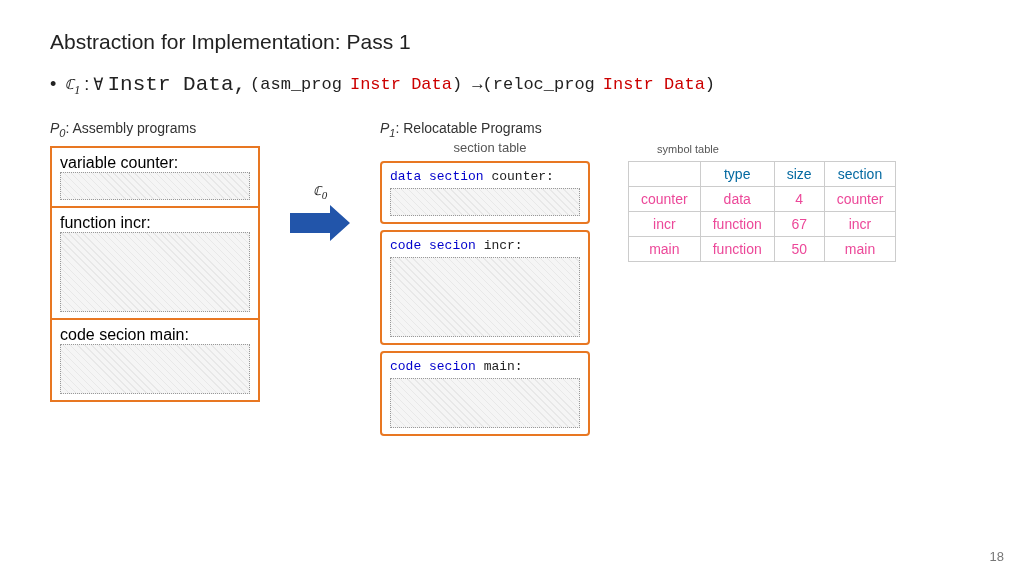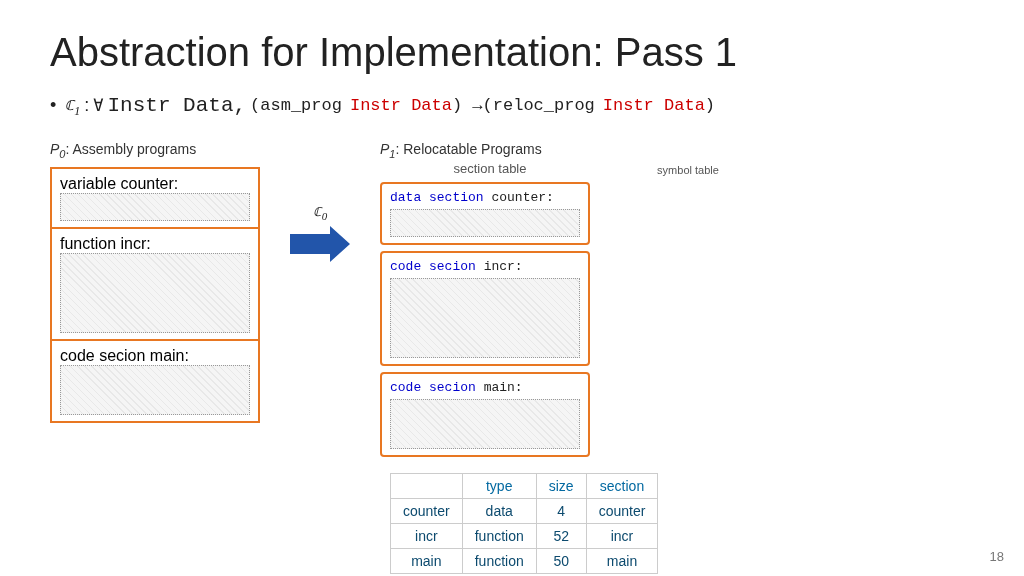--- a/index.html
+++ b/index.html
@@ -13,21 +13,21 @@
     }
 
     .slide {
       width: 1024px;
       height: 576px;
       padding: 30px 50px 20px 50px;
       position: relative;
     }
 
     .title {
-      font-size: 40px;
+      font-size: 21px;
       font-weight: 300;
       color: #222;
       margin-bottom: 18px;
     }
 
     .formula {
       font-size: 18px;
       color: #222;
       margin-bottom: 22px;
       display: flex;
@@ -147,21 +147,21 @@
       text-align: center;
       border: 1px solid #ccc;
       font-weight: normal;
       background: #fff;
     }
 
     table.sym-table td {
       padding: 4px 12px;
       text-align: center;
       border: 1px solid #ccc;
-      color: #0c4a6e;
+      color: #ec4899;
     }
 
     .page-number {
       position: absolute;
       bottom: 12px;
       right: 20px;
       font-size: 13px;
       color: #777;
     }
   </style>
@@ -235,21 +235,21 @@
           <div style="font-size:14px;color:#333;margin-bottom:2px;">
             <span style="font-style:italic;">P</span><sub style="font-style:italic;font-size:11px;">1</sub><span>: Relocatable Programs</span>
           </div>
           <div style="font-size:13px;color:#555;text-align:center;">section table</div>
         </div>
         <div style="width:160px;text-align:center;">
           <div style="font-size:11px;color:#555;">symbol table</div>
         </div>
       </div>
 
-      <div style="display:flex;gap:16px;flex-direction:column;">
+      <div style="display:flex;gap:28px;">
 
         <div class="p1-left">
 
           <div class="p1-box">
             <div class="box-title">
               <span class="kw">data section</span><span> counter:</span>
             </div>
             <div class="dotted-fill" style="width:100%;height:28px;border:1px dotted #999;"></div>
           </div>
 
@@ -281,21 +281,21 @@
             <tbody>
               <tr>
                 <td>counter</td>
                 <td>data</td>
                 <td>4</td>
                 <td>counter</td>
               </tr>
               <tr>
                 <td>incr</td>
                 <td>function</td>
-                <td>52</td>
+                <td>67</td>
                 <td>incr</td>
               </tr>
               <tr>
                 <td>main</td>
                 <td>function</td>
                 <td>50</td>
                 <td>main</td>
               </tr>
             </tbody>
           </table>

